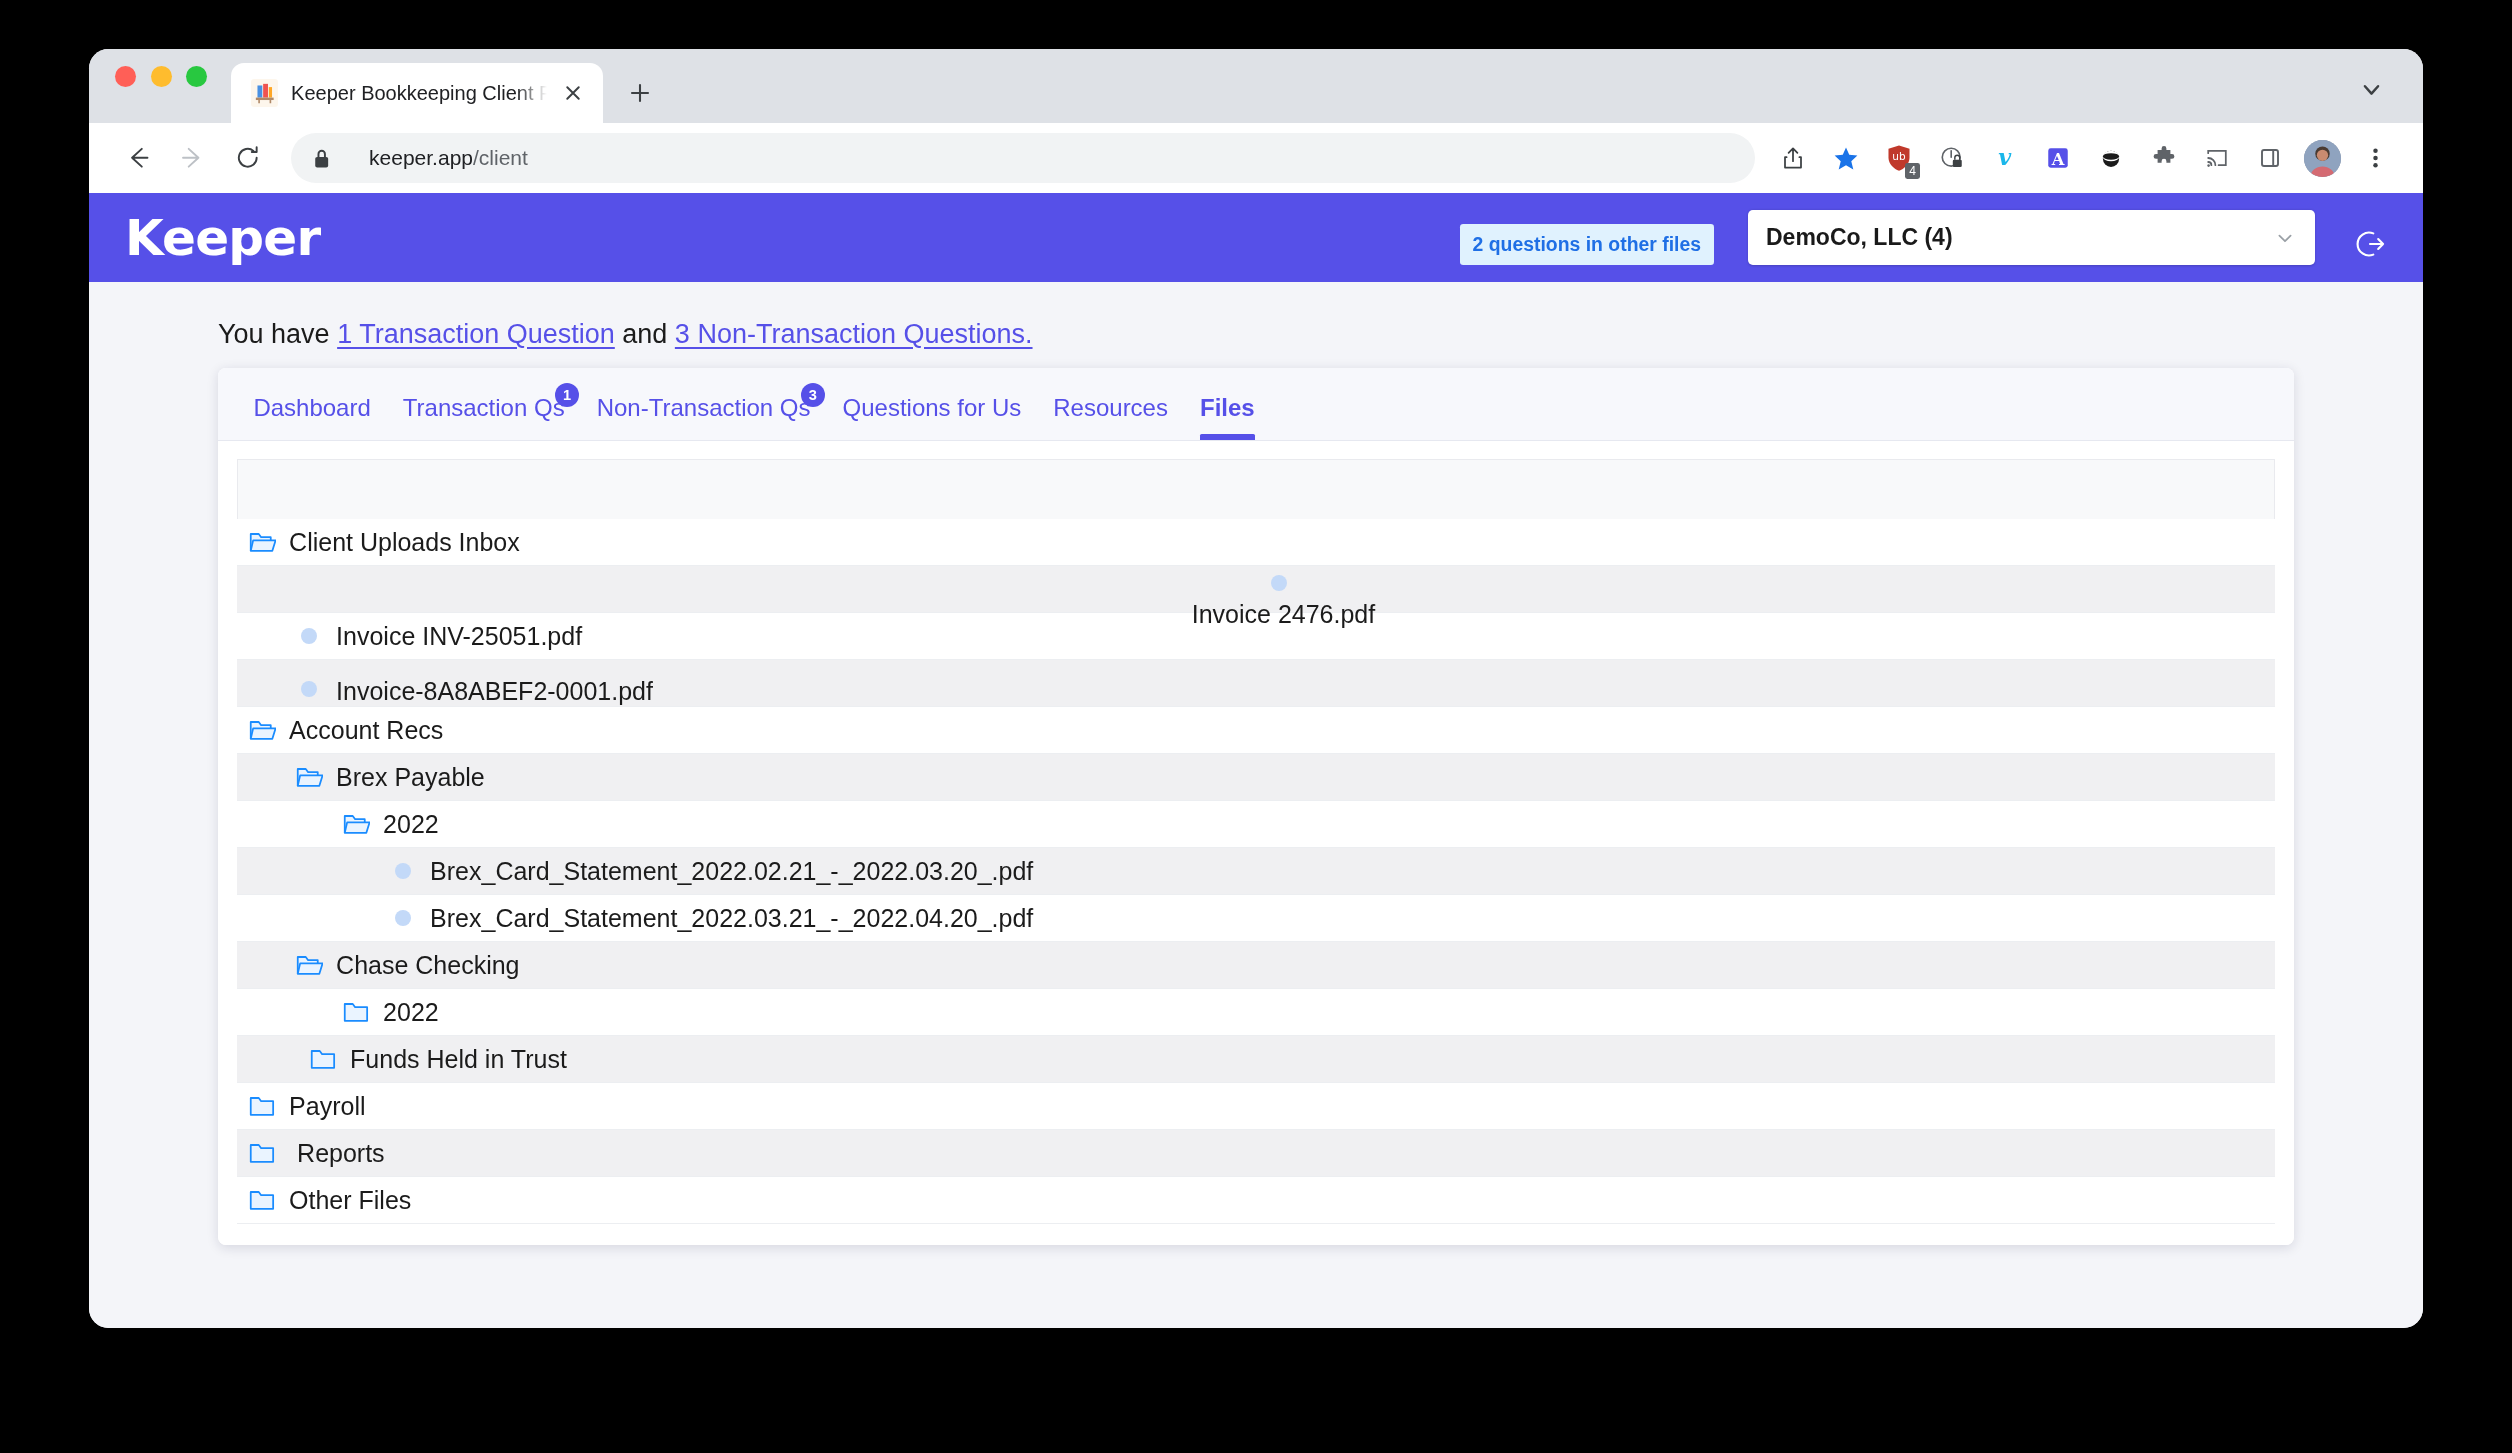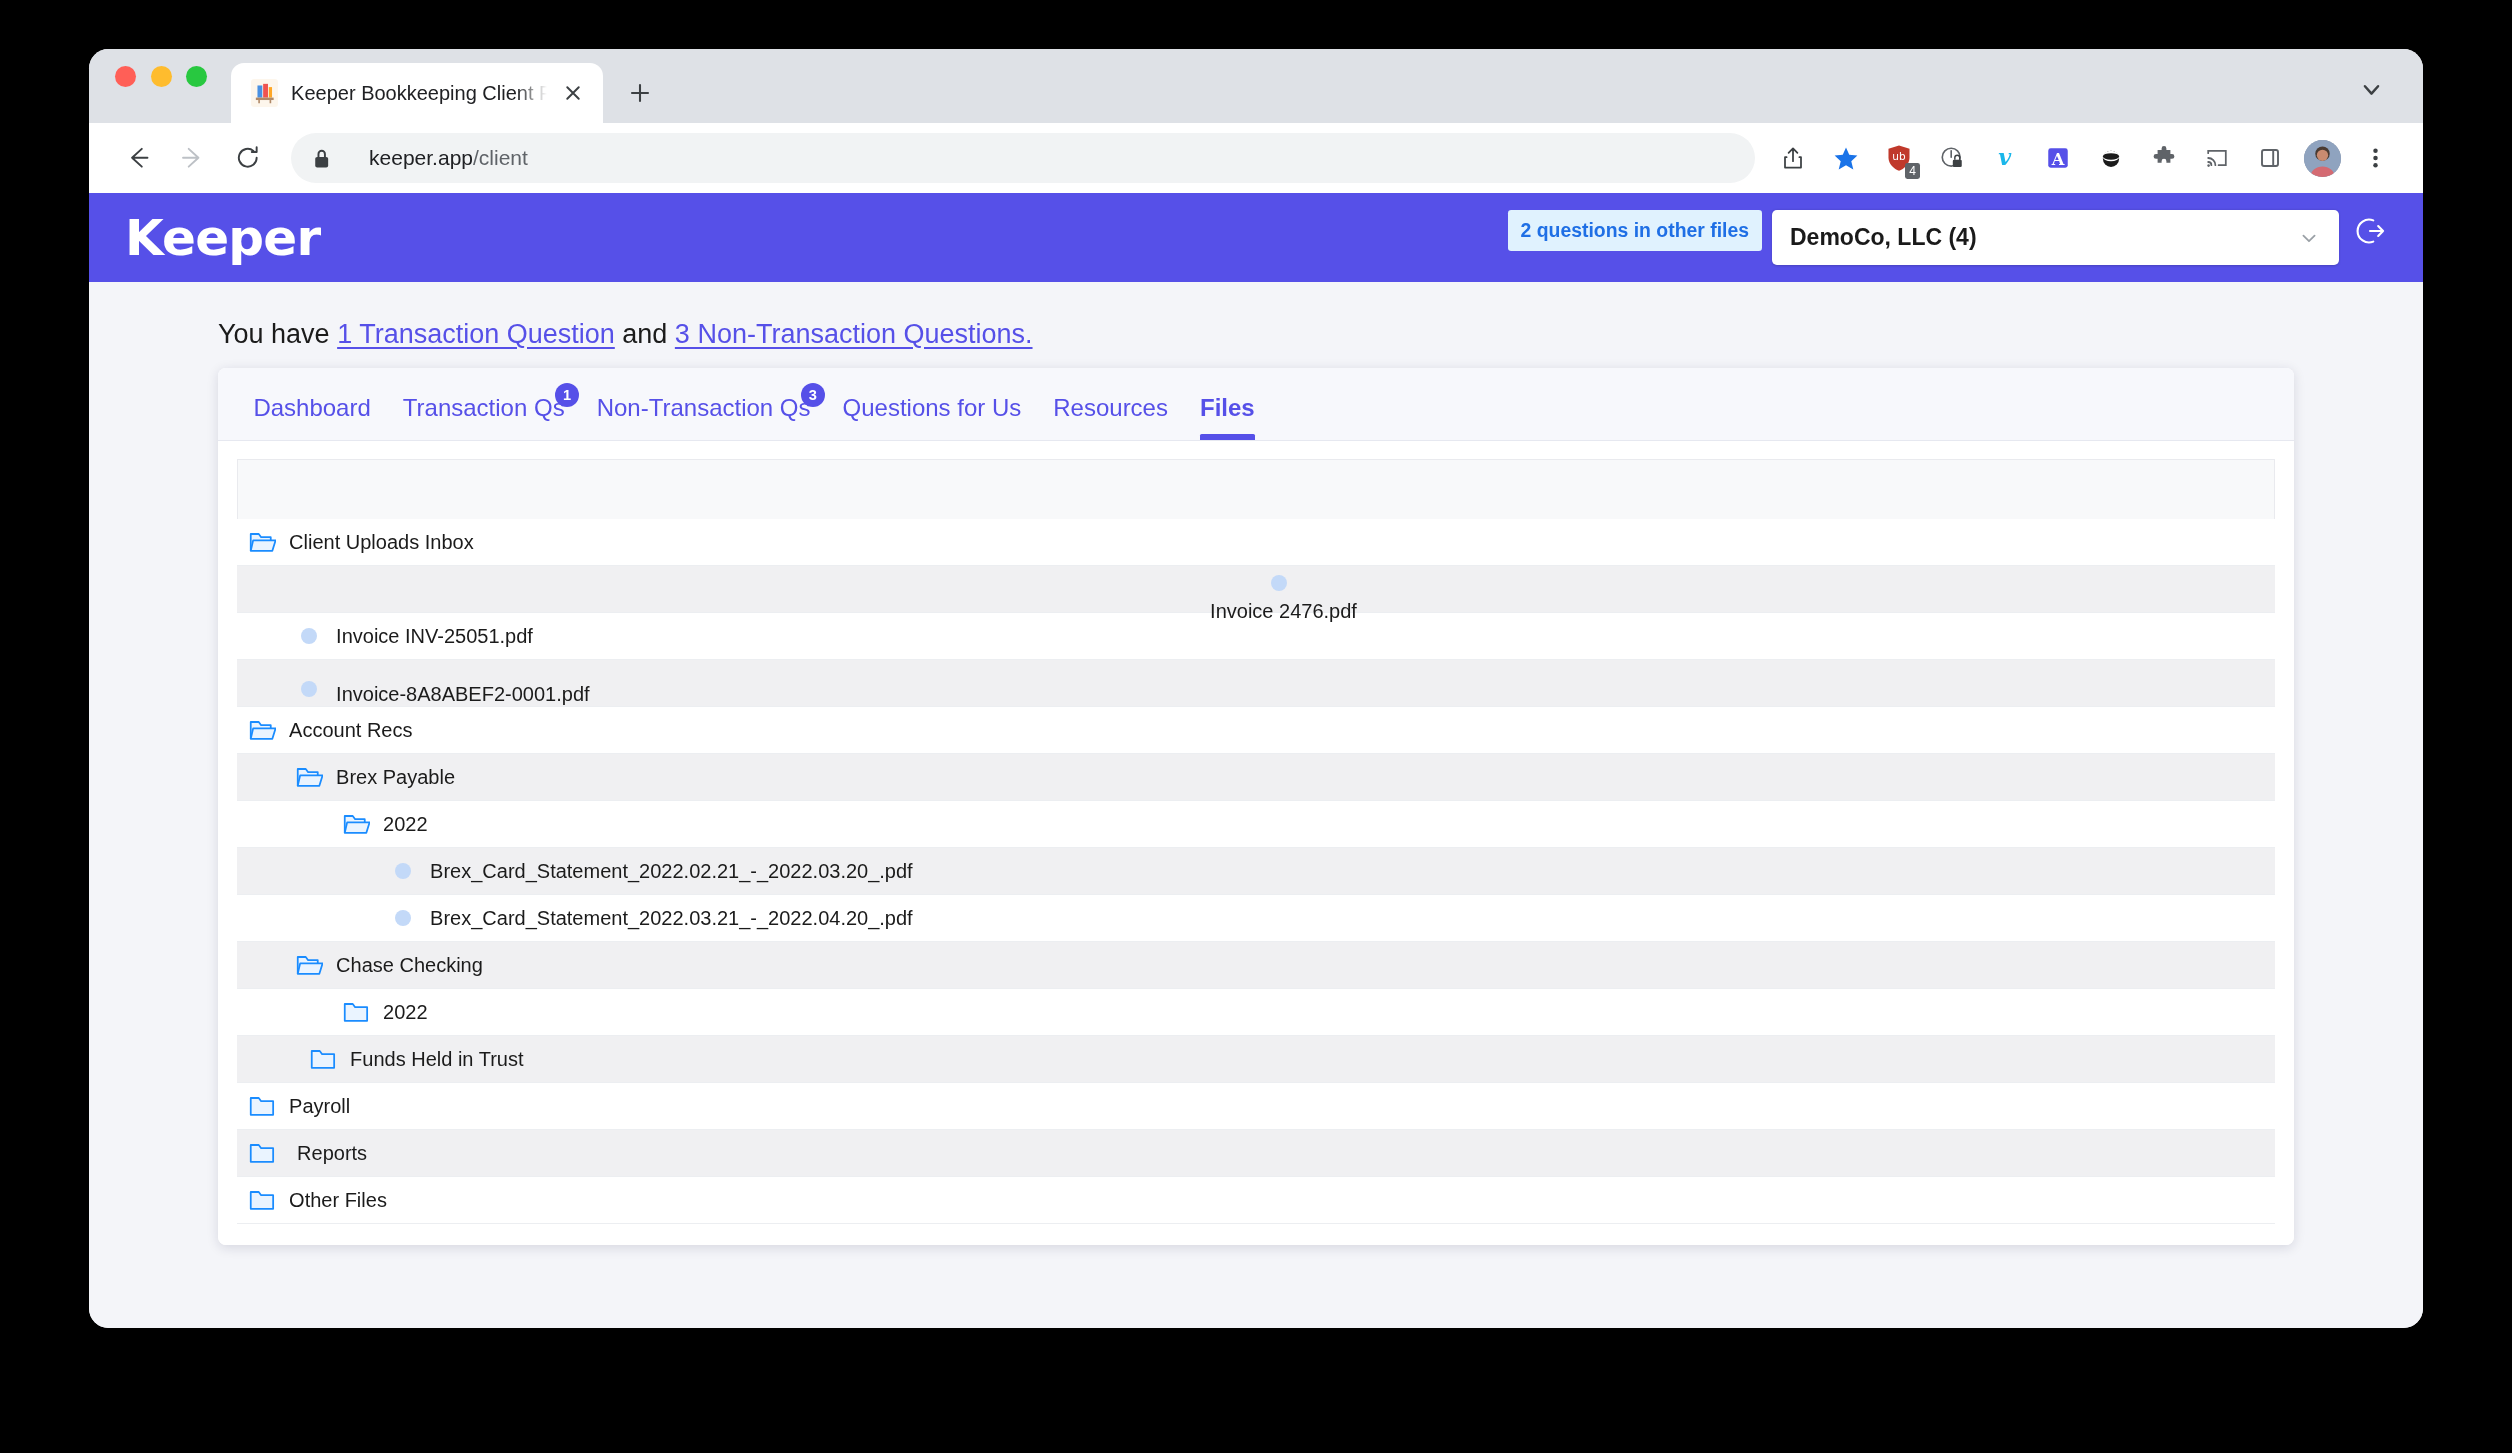--- a/index.html
+++ b/index.html
@@ -168,22 +168,22 @@
     font-family: "DejaVu Sans", sans-serif;
     font-weight: bold;
     font-size: 50px;
     letter-spacing: -0.8px;
     color: #ffffff;
     line-height: 1;
   }
   .header-right {
     margin-left: auto;
     display: flex;
-    align-items: flex-start;
-    gap: 10px;
+    align-items: flex-end;
+    gap: 34px;
   }
   .q-pill {
     background: #e0f2fe;
     color: #1f6fe5;
     font-size: 19.4px;
     font-weight: bold;
     padding: 9px 13px;
     border-radius: 3.2px;
     white-space: nowrap;
   }
@@ -282,21 +282,21 @@
   }
   .tree-row.odd  { background: #ffffff; }
   .tree-row.even { background: #f0f0f2; }
   .tree-row .row-icon {
     width: 34px; height: 34px;
     display: flex; align-items: center; justify-content: center;
     flex: 0 0 auto;
     margin-right: 9.7px;
   }
   .tree-row .row-label {
-    font-size: 20px;
+    font-size: 25px;
     color: #1b1b1b;
     white-space: nowrap;
   }
   .file-dot {
     width: 16px; height: 16px;
     border-radius: 50%;
     background: #c3d9f8;
   }
 
   svg { display: block; }

